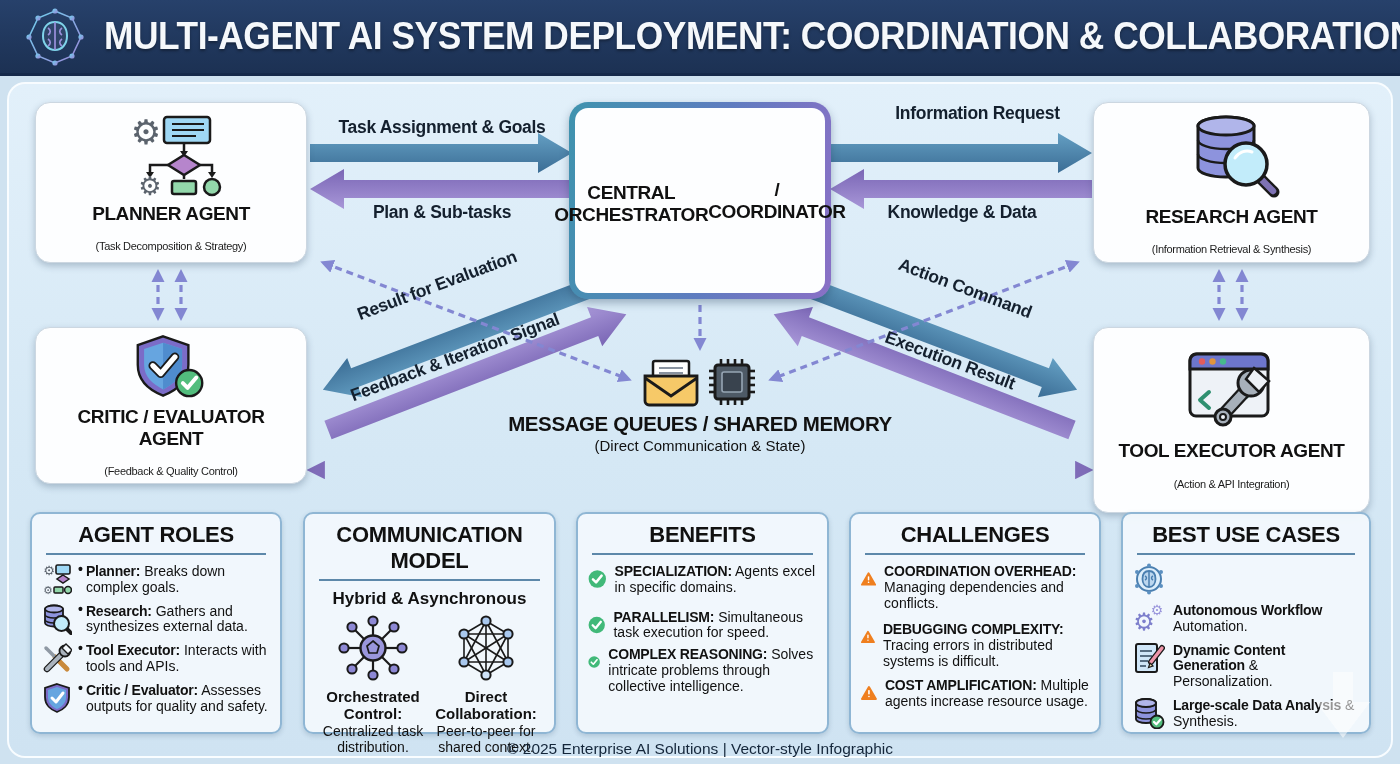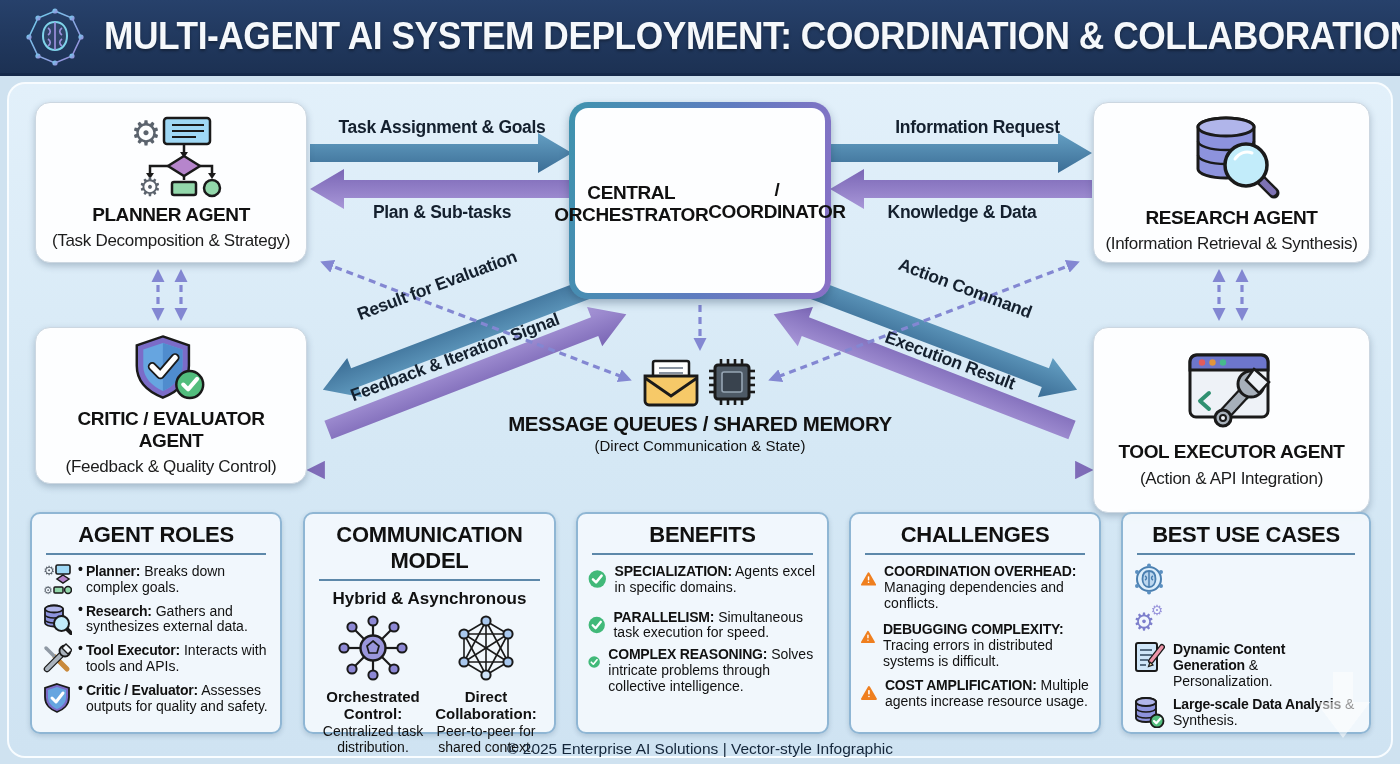--- a/index.html
+++ b/index.html
@@ -35,21 +35,21 @@
   .arrows { position:absolute; left:0; top:0; z-index:1; }
   
   .node {
     position:absolute; z-index:2; background:#fdfeff;
     border:1px solid #ccd7e1; border-radius:15px;
     box-shadow:0 3px 7px rgba(35,60,90,.28);
     display:flex; flex-direction:column; align-items:center; justify-content:center;
     text-align:center; padding:6px 8px;
   }
   .node-title { font-weight:bold; font-size:19px; letter-spacing:-0.4px; line-height:1.12; margin-top:6px; }
-  .node-sub { font-size:17px; color:#1c1c1c; letter-spacing:-0.3px; margin-top:6px; }
+  .node-sub { font-size:11px; color:#1c1c1c; letter-spacing:-0.3px; margin-top:16px; }
   .orch-wrap {
     position:absolute; left:569px; top:102px; width:262px; height:197px; z-index:2;
     padding:6px; border-radius:19px;
     background:linear-gradient(100deg,#3f93ae 0%, #5f7cc0 55%, #8a70c6 100%);
     box-shadow:0 4px 8px rgba(35,60,90,.35);
   }
   .orch-inner {
     width:100%; height:100%; background:#fdfeff; border-radius:13px;
     display:flex; flex-direction:row; align-items:center; justify-content:center; text-align:center;
   }
@@ -169,21 +169,21 @@
     <line x1="1242" y1="273" x2="1242" y2="317" marker-start="url(#mA)" marker-end="url(#mA)"></line>
     <line x1="700" y1="305" x2="700" y2="347" marker-end="url(#mA)"></line>
     <line x1="324" y1="263" x2="628" y2="379" marker-start="url(#mA)" marker-end="url(#mA)"></line>
     <line x1="1076" y1="263" x2="772" y2="379" marker-start="url(#mA)" marker-end="url(#mA)"></line>
   </g>
   <line x1="312" y1="470" x2="1088" y2="470" stroke="url(#gH)" stroke-width="4" stroke-dasharray="9 6" marker-start="url(#mP)" marker-end="url(#mP)"></line>
 </svg>
 
 <div class="edge-label" style="left:312px; top:117px; width:260px;">Task Assignment &amp; Goals</div>
 <div class="edge-label" style="left:312px; top:202px; width:260px;">Plan &amp; Sub-tasks</div>
-<div class="edge-label" style="left:832px; top:117px; width:260px;padding-left:31px;">Information Request</div>
+<div class="edge-label" style="left:832px; top:103px; width:260px;padding-left:31px;">Information Request</div>
 <div class="edge-label" style="left:832px; top:202px; width:260px;">Knowledge &amp; Data</div>
 <div class="edge-label rot-l" style="left:317px; top:275px; width:240px;">Result for Evaluation</div>
 <div class="edge-label rot-l" style="left:325px; top:347px; width:260px;">Feedback &amp; Iteration Signal</div>
 <div class="edge-label rot-r" style="left:845px; top:278px; width:240px;">Action Command</div>
 <div class="edge-label rot-r" style="left:830px; top:350px; width:240px;">Execution Result</div>
 
 <div class="node" style="left:35px; top:102px; width:272px; height:161px;">
   <svg width="102" height="84" viewBox="0 0 102 84">
     <text x="26" y="31" font-size="34" text-anchor="middle" fill="#5b636d" font-family="DejaVu Sans">⚙</text>
     <rect x="44" y="4" width="46" height="26" rx="3" fill="#9fd8f5" stroke="#1a1a1a" stroke-width="2.5"></rect>
@@ -518,20 +518,21 @@
         </g>
       <path d="M16,8 c-4.5,0 -6.5,3.5 -6.5,8 c0,4.5 2.5,8 6.5,8 c4,0 6.5,-3.5 6.5,-8 c0,-4.5 -2,-8 -6.5,-8 z" fill="#bcd7ef" stroke="#4a7fb0" stroke-width="1.8"></path>
       <path d="M16,8 v16 M12,13 c2,1 2,3 0,4 M20,13 c-2,1 -2,3 0,4" fill="none" stroke="#4a7fb0" stroke-width="1.5"></path>
     </svg>
   </div>
   <div class="item">
     <svg class="ic" width="32" height="32" viewBox="0 0 32 32">
       <text x="11" y="28" font-size="24" text-anchor="middle" fill="#7d7fcc" font-family="DejaVu Sans">⚙</text>
       <text x="24" y="13" font-size="14" text-anchor="middle" fill="#9a96dc" font-family="DejaVu Sans">⚙</text>
     </svg>
+    <div class="txt"><b>Autonomous Workflow</b><span> Automation.</span></div>
   </div>
   <div class="item">
     <svg class="ic" width="32" height="32" viewBox="0 0 32 32">
       <rect x="3" y="2" width="21" height="28" rx="2" fill="#cfe6f8" stroke="#1a1a1a" stroke-width="2"></rect>
       <g stroke="#42596e" stroke-width="1.7">
           <line x1="7" y1="9" x2="19" y2="9"></line>
           <line x1="7" y1="14" x2="19" y2="14"></line>
           <line x1="7" y1="19" x2="15" y2="19"></line>
           <line x1="7" y1="24" x2="13" y2="24"></line>
         </g>

